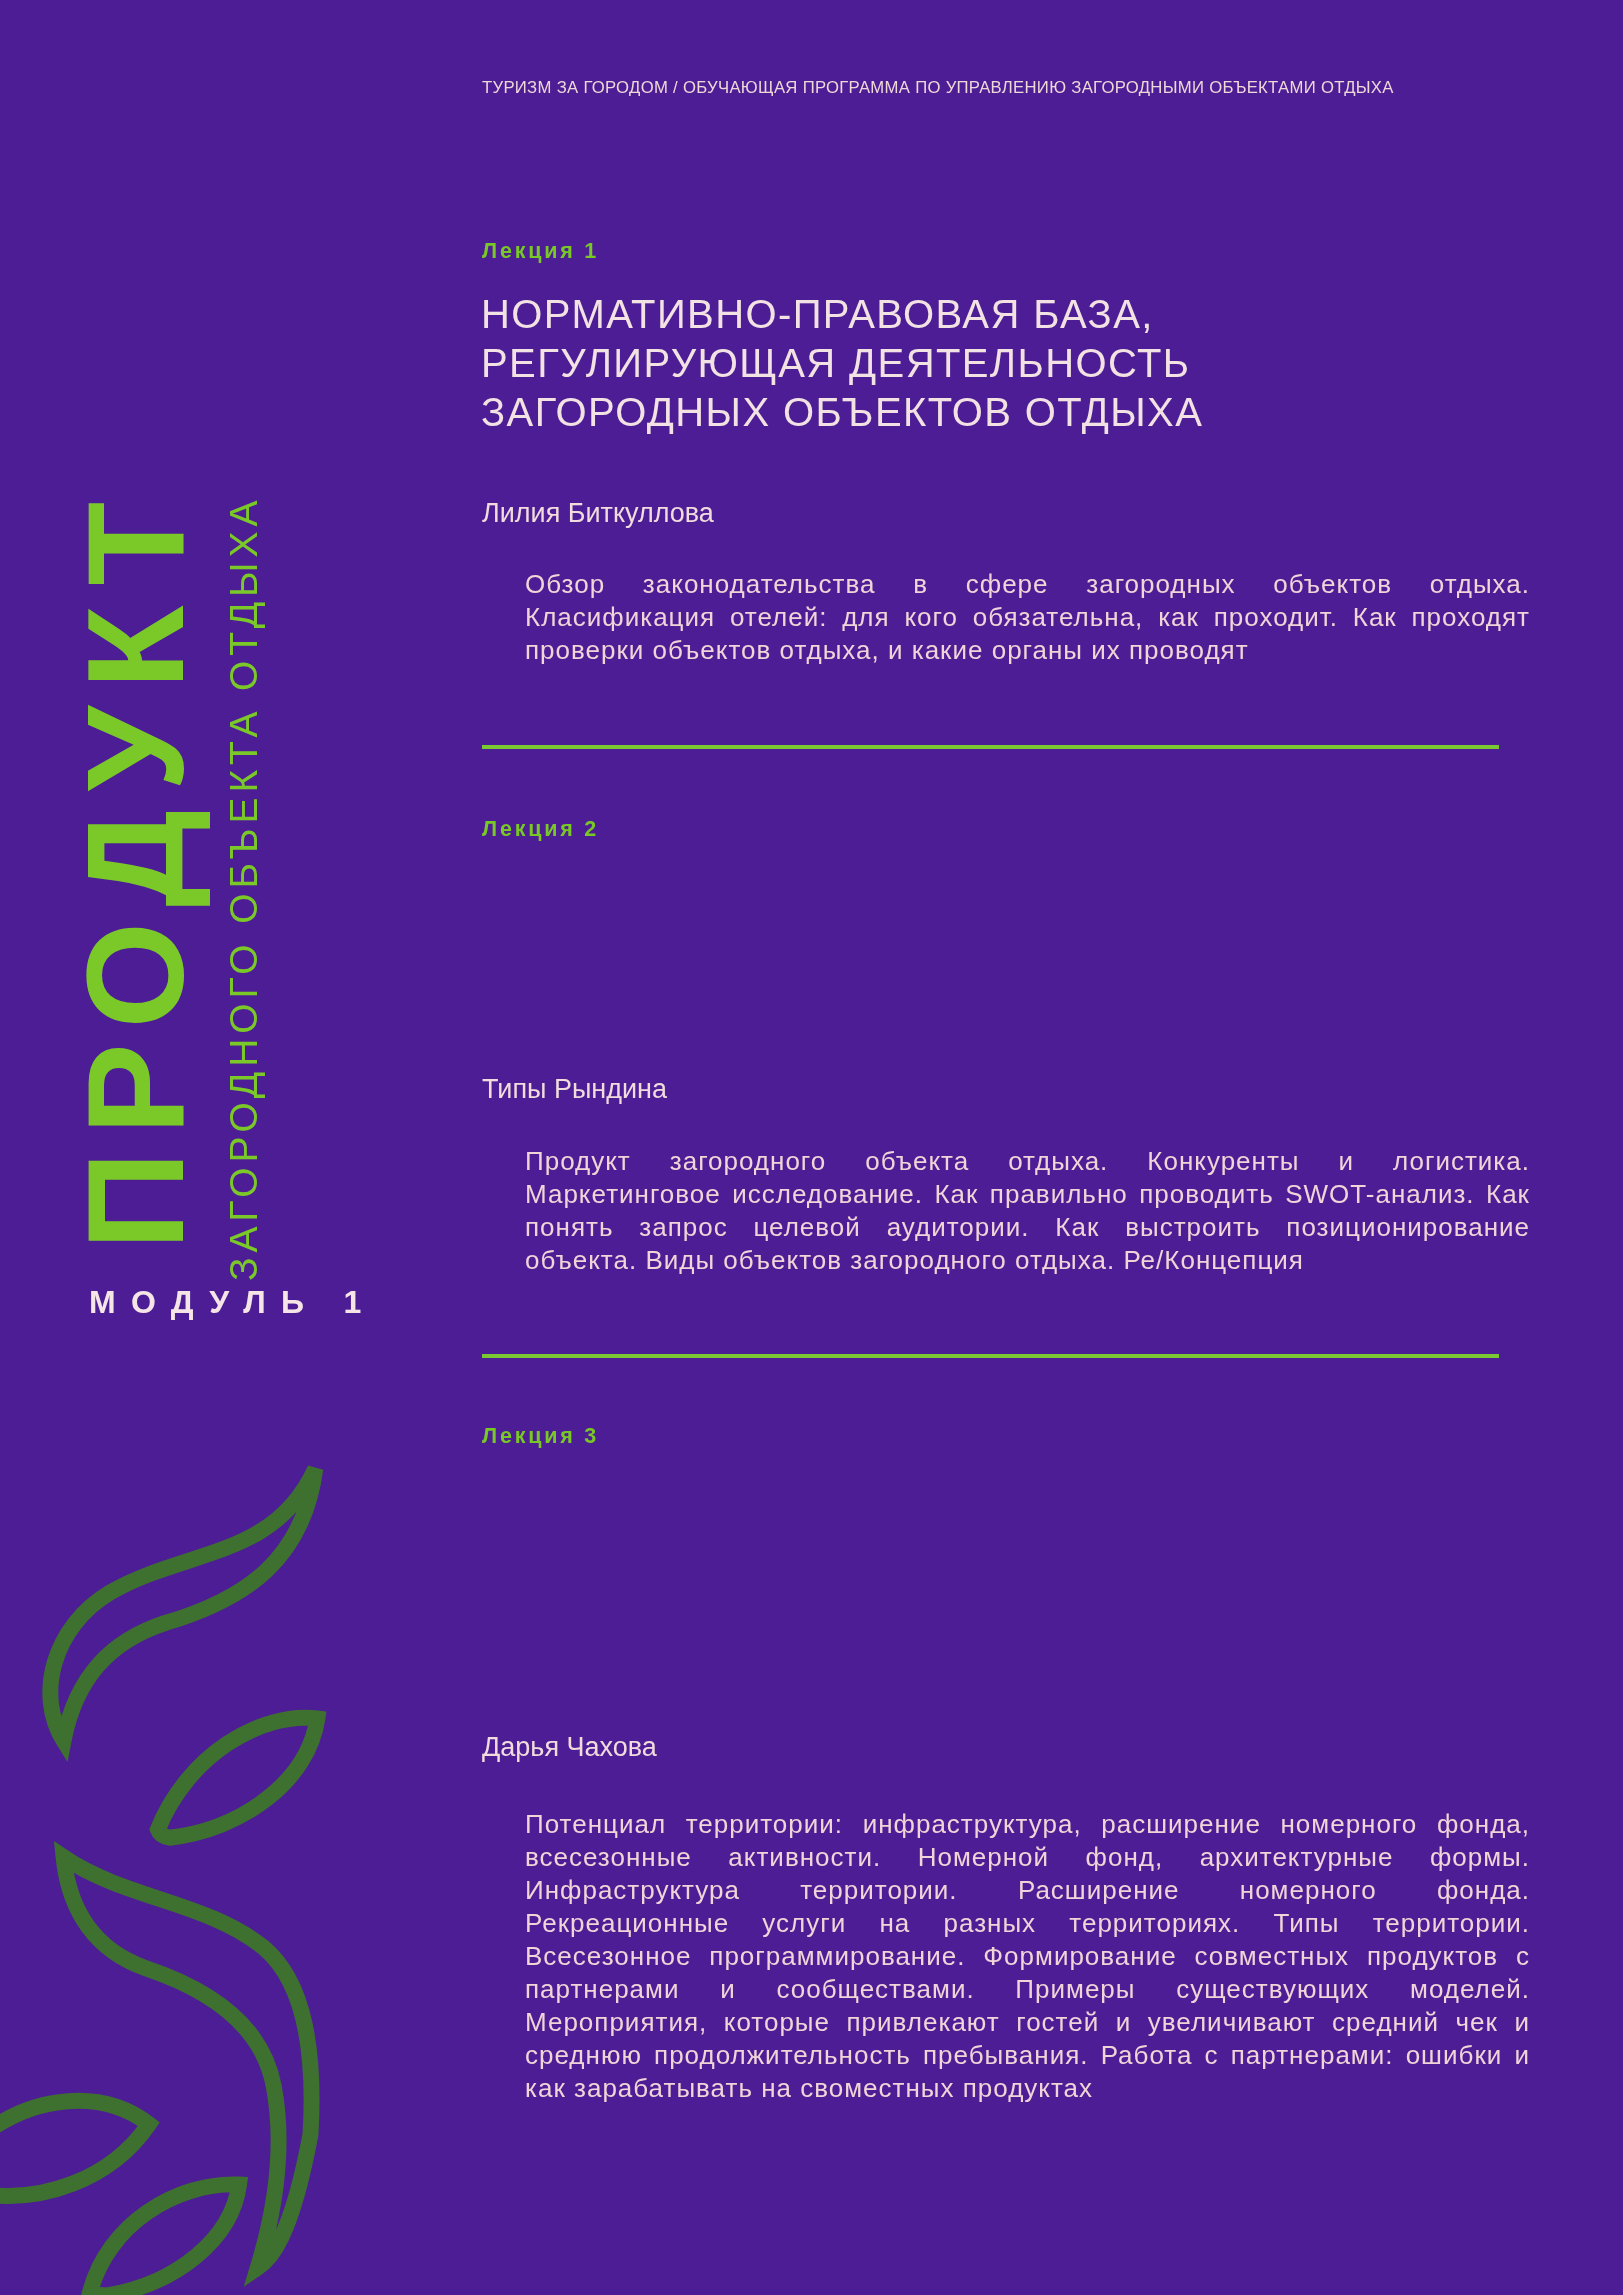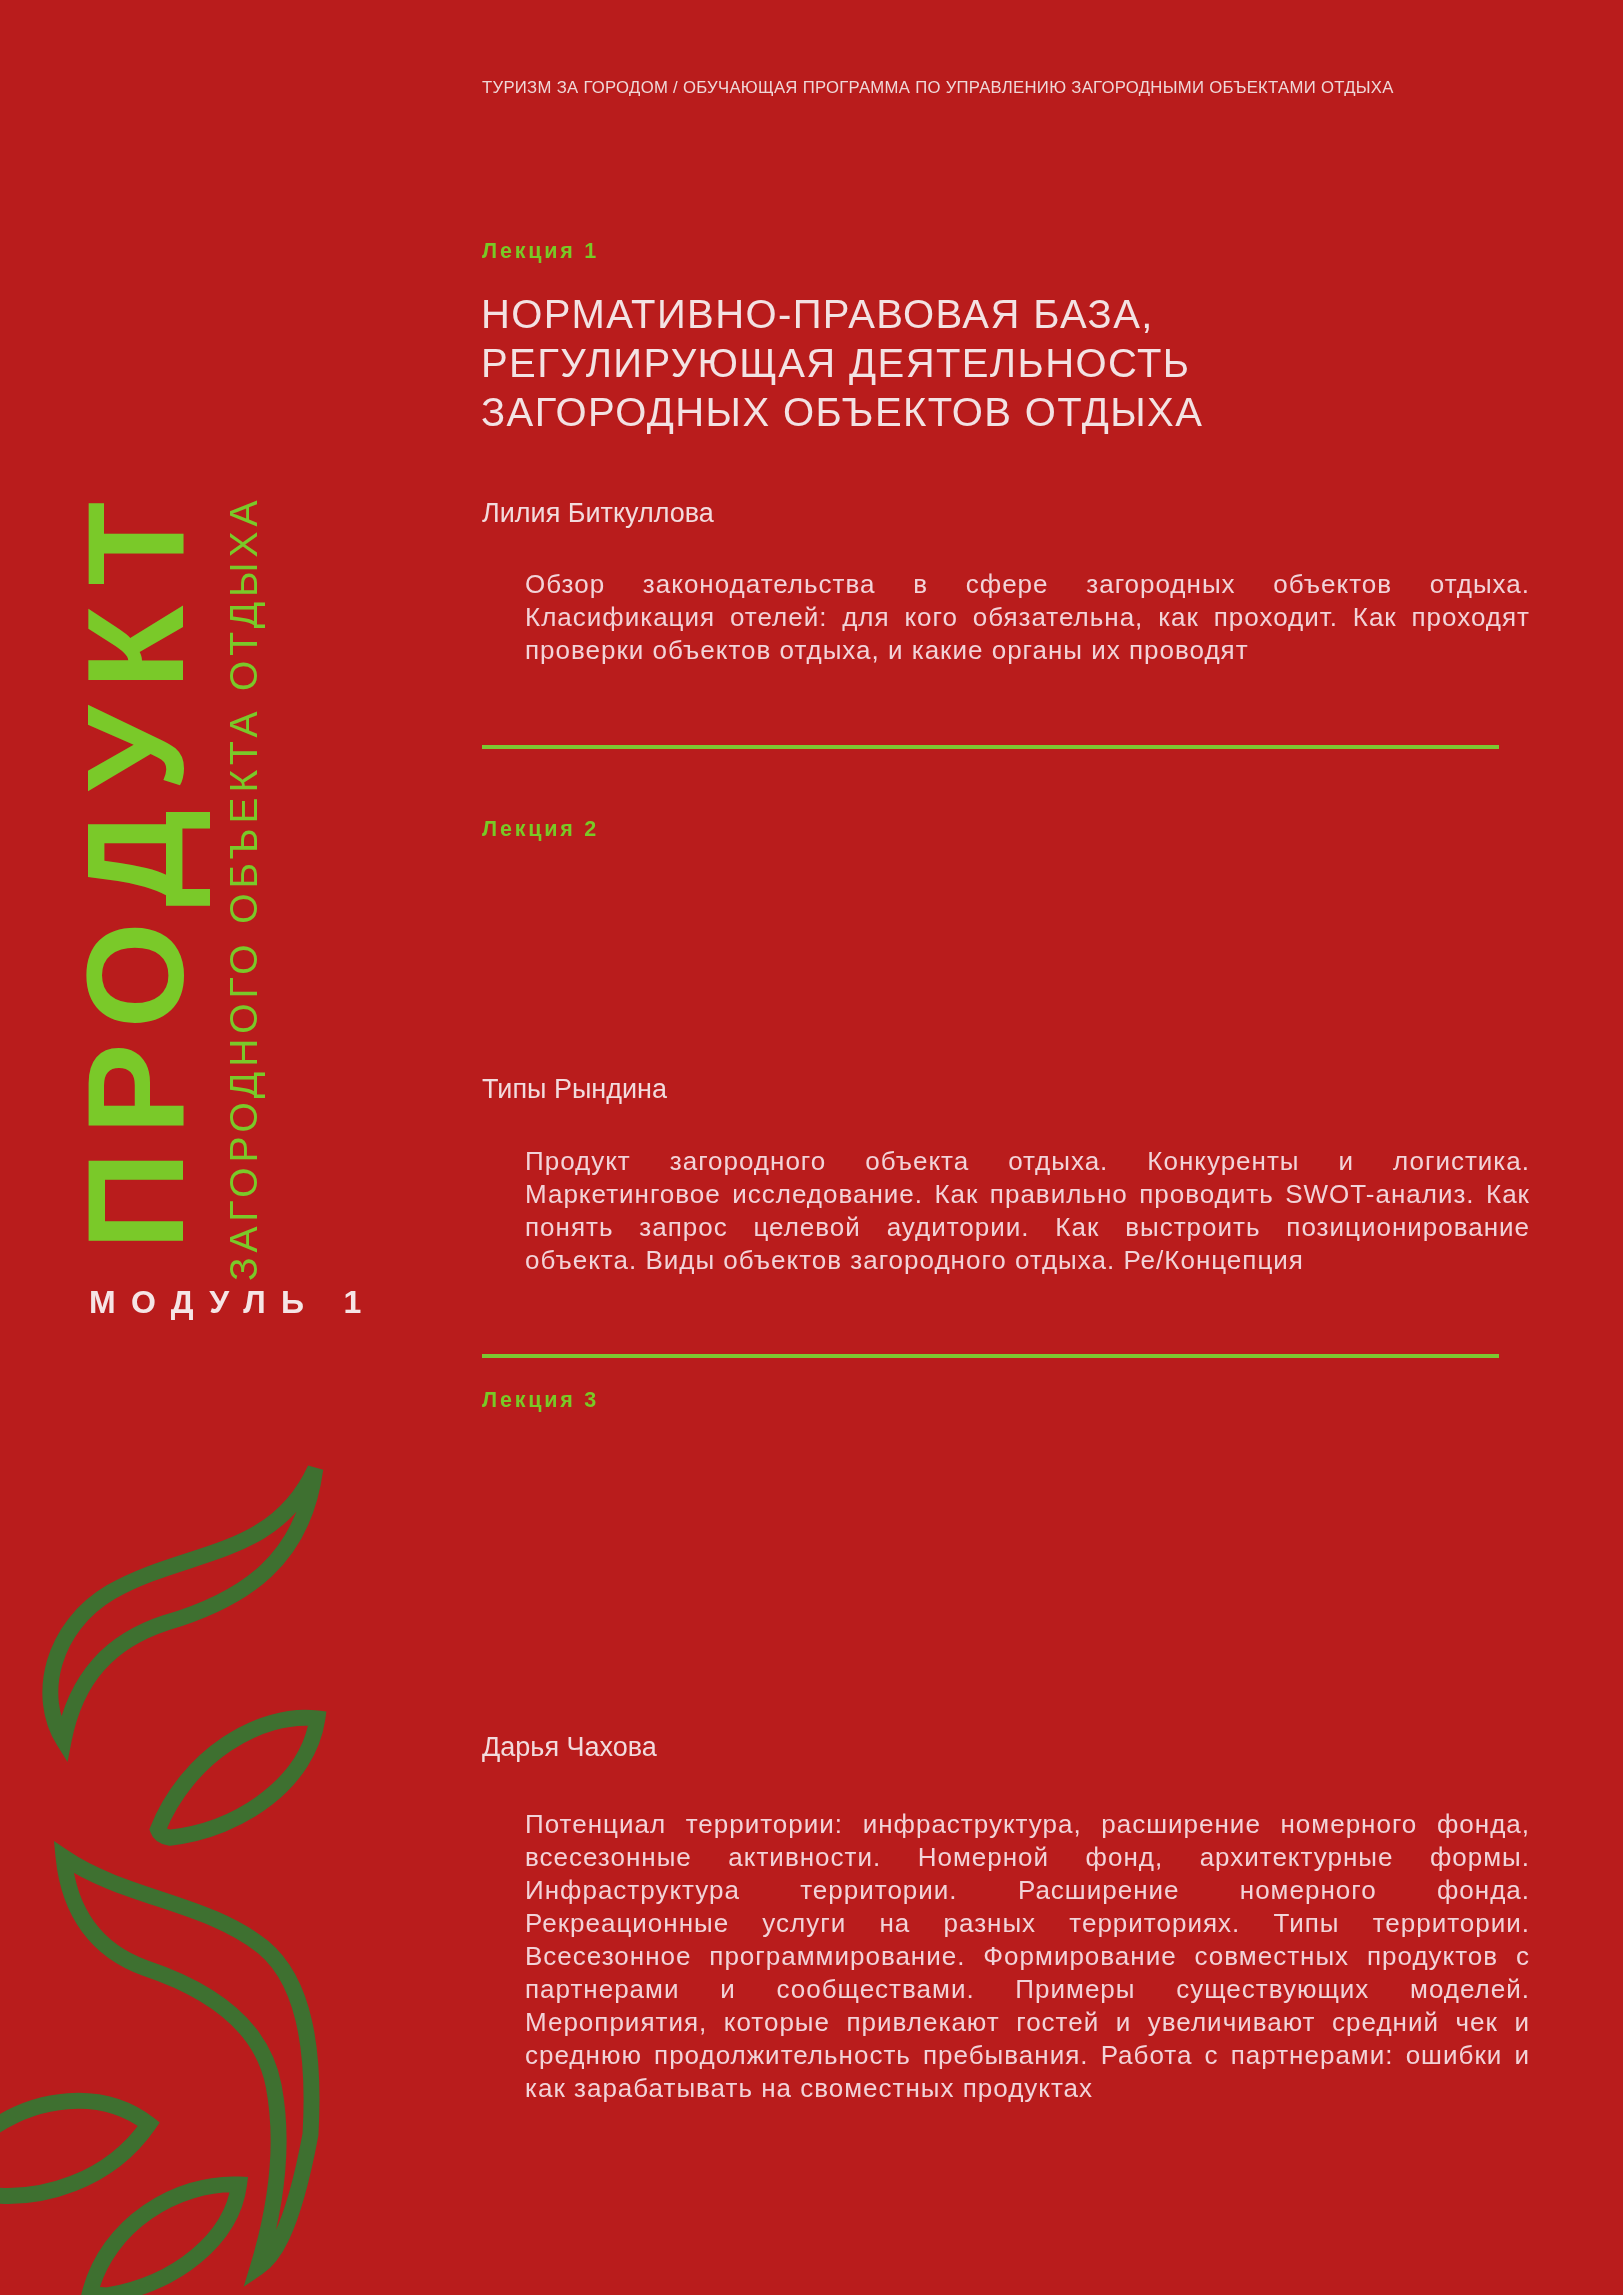--- a/index.html
+++ b/index.html
@@ -1,19 +1,19 @@
 <!DOCTYPE html>
 <html style="font-size:11px"><head>
 <meta charset="utf-8">
 <style>
   html,body{margin:0;padding:0;background:#000;}
   #page{
     position:relative;
     width:1623px;height:2295px;
-    background:#b91c1c;
+    background:#4c1d95;
     overflow:hidden;
     font-family:"Liberation Sans", sans-serif;
   }
   .abs{position:absolute;}
   .top-header{
     left:482px;top:78px;width:1013px;
     font-size:16.7px;letter-spacing:0.3px;
     color:#EFD8D8;white-space:nowrap;
   }
   .lec-label{
@@ -85,18 +85,18 @@
   <div class="abs lec-desc" style="top:568px">Обзор законодательства в сфере загородных объектов отдыха. Класификация отелей: для кого обязательна, как проходит. Как проходят проверки объектов отдыха, и какие органы их проводят</div>
 
   <div class="abs divider" style="top:745px"></div>
 
   <div class="abs lec-label" style="top:817px">Лекция 2</div>
   <div class="abs lec-author" style="top:1074px">Типы Рындина</div>
   <div class="abs lec-desc" style="top:1145px">Продукт загородного объекта отдыха. Конкуренты и логистика. Маркетинговое исследование. Как правильно проводить SWOT-анализ. Как понять запрос целевой аудитории. Как выстроить позиционирование объекта. Виды объектов загородного отдыха. Ре/Концепция</div>
 
   <div class="abs divider" style="top:1354px"></div>
 
-  <div class="abs lec-label" style="top:1388px">Лекция 3</div>
+  <div class="abs lec-label" style="top:1424px">Лекция 3</div>
   <div class="abs lec-author" style="top:1732px">Дарья Чахова</div>
   <div class="abs lec-desc" style="top:1808px">Потенциал территории: инфраструктура, расширение номерного фонда, всесезонные активности. Номерной фонд, архитектурные формы. Инфраструктура территории. Расширение номерного фонда. Рекреационные услуги на разных территориях. Типы территории. Всесезонное программирование. Формирование совместных продуктов с партнерами и сообществами. Примеры существующих моделей. Мероприятия, которые привлекают гостей и увеличивают средний чек и среднюю продолжительность пребывания. Работа с партнерами: ошибки и как зарабатывать на своместных продуктах</div>
 
 </div>
 
 
 </body></html>

